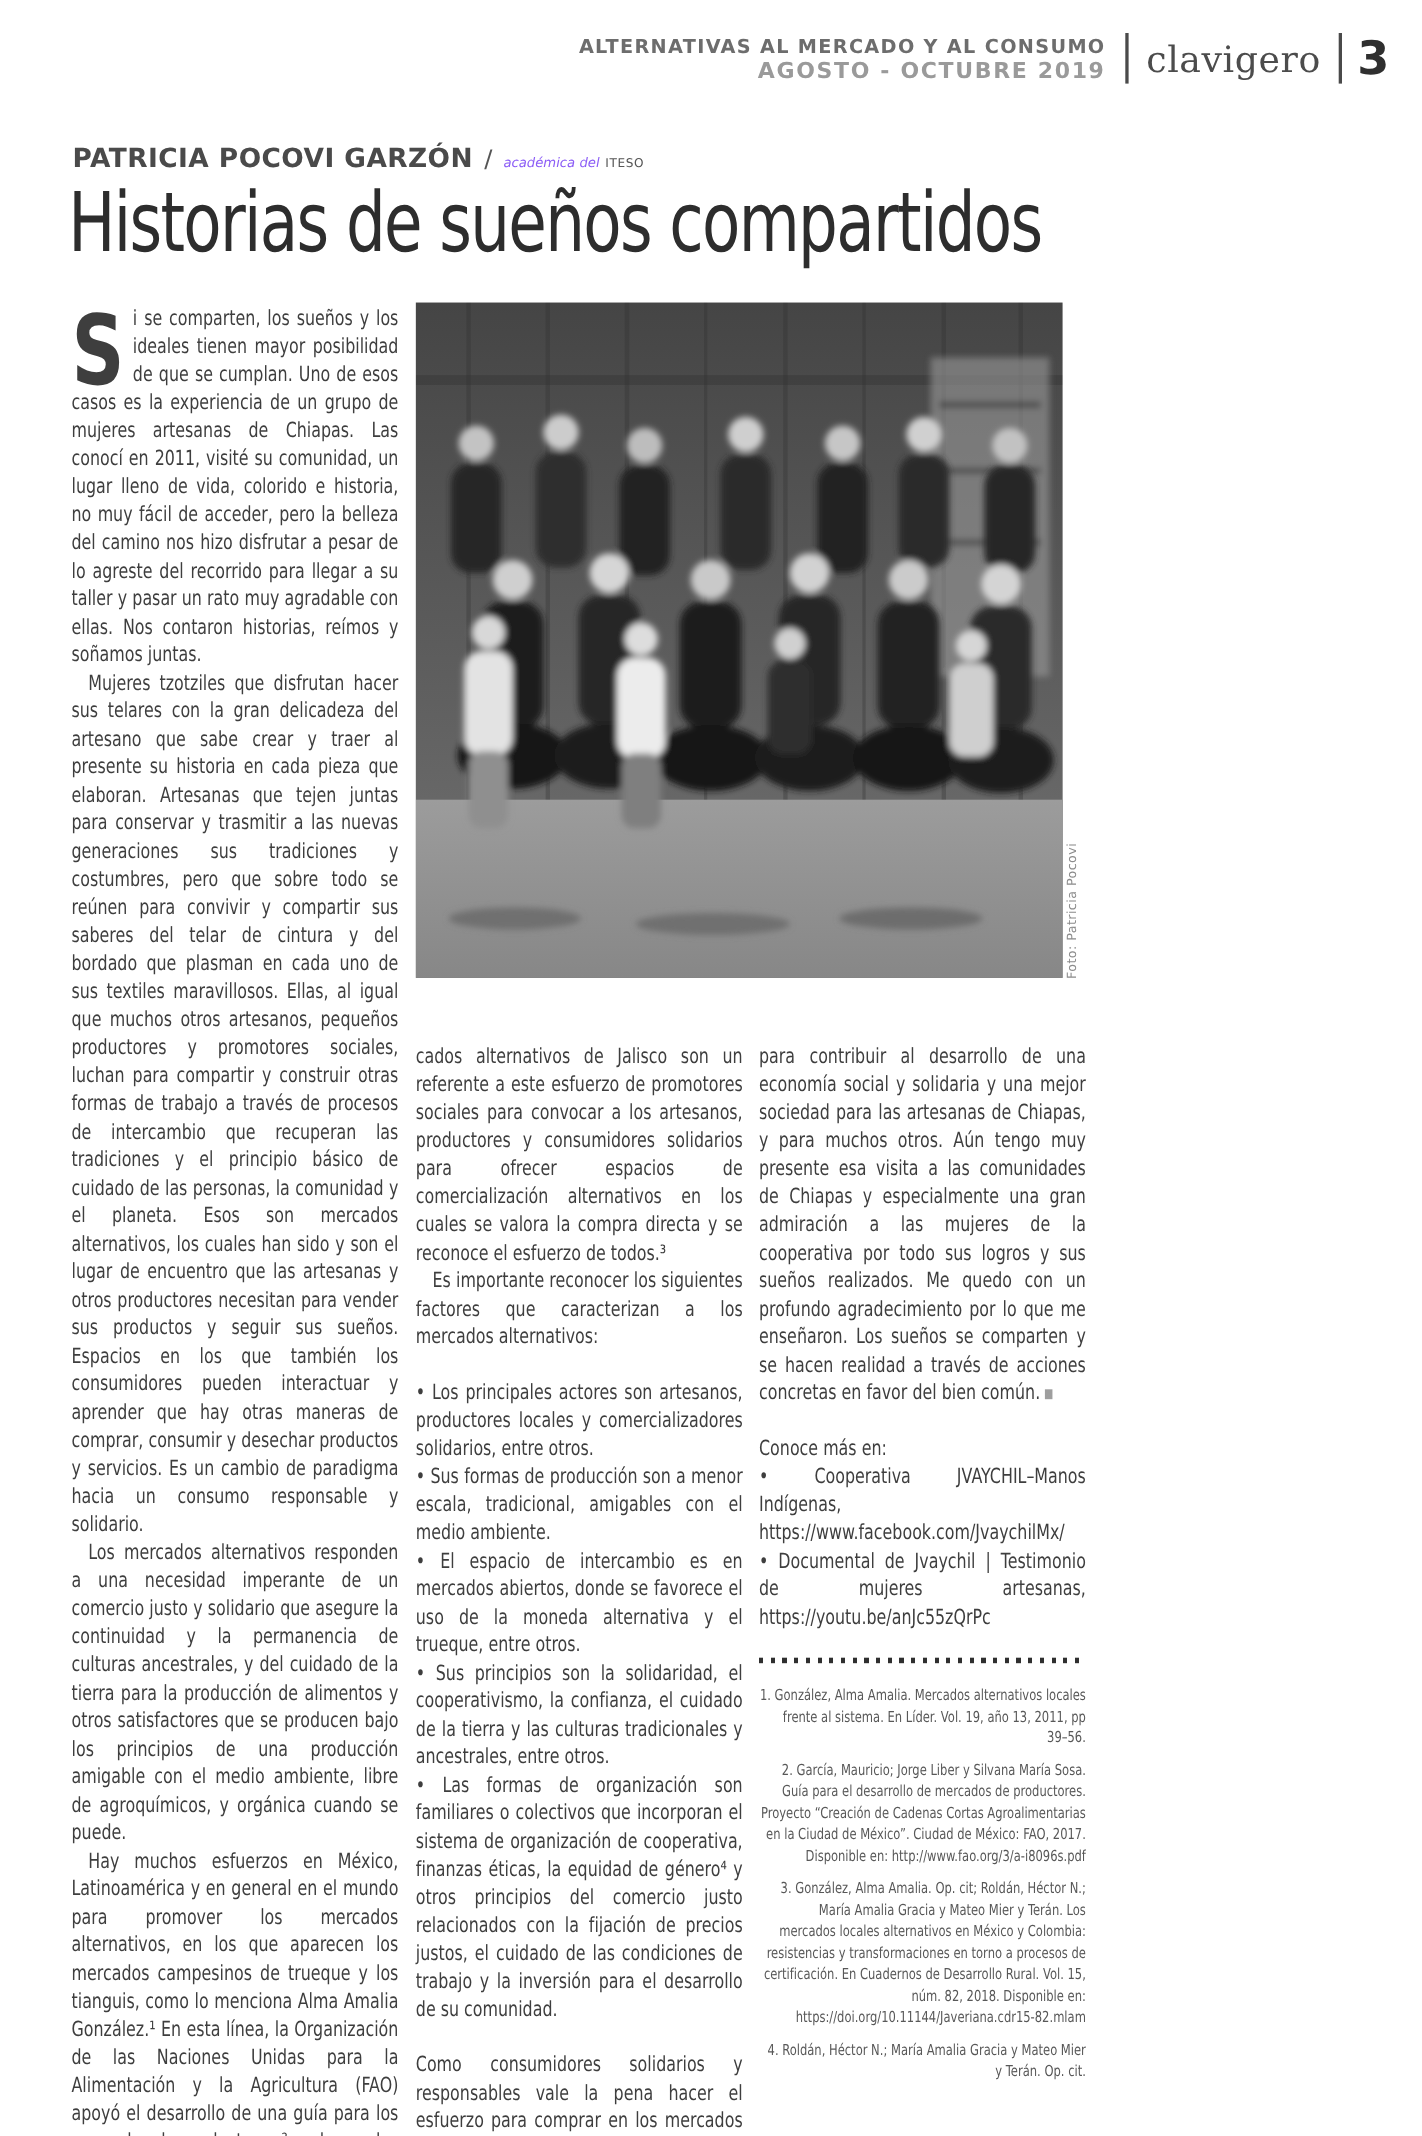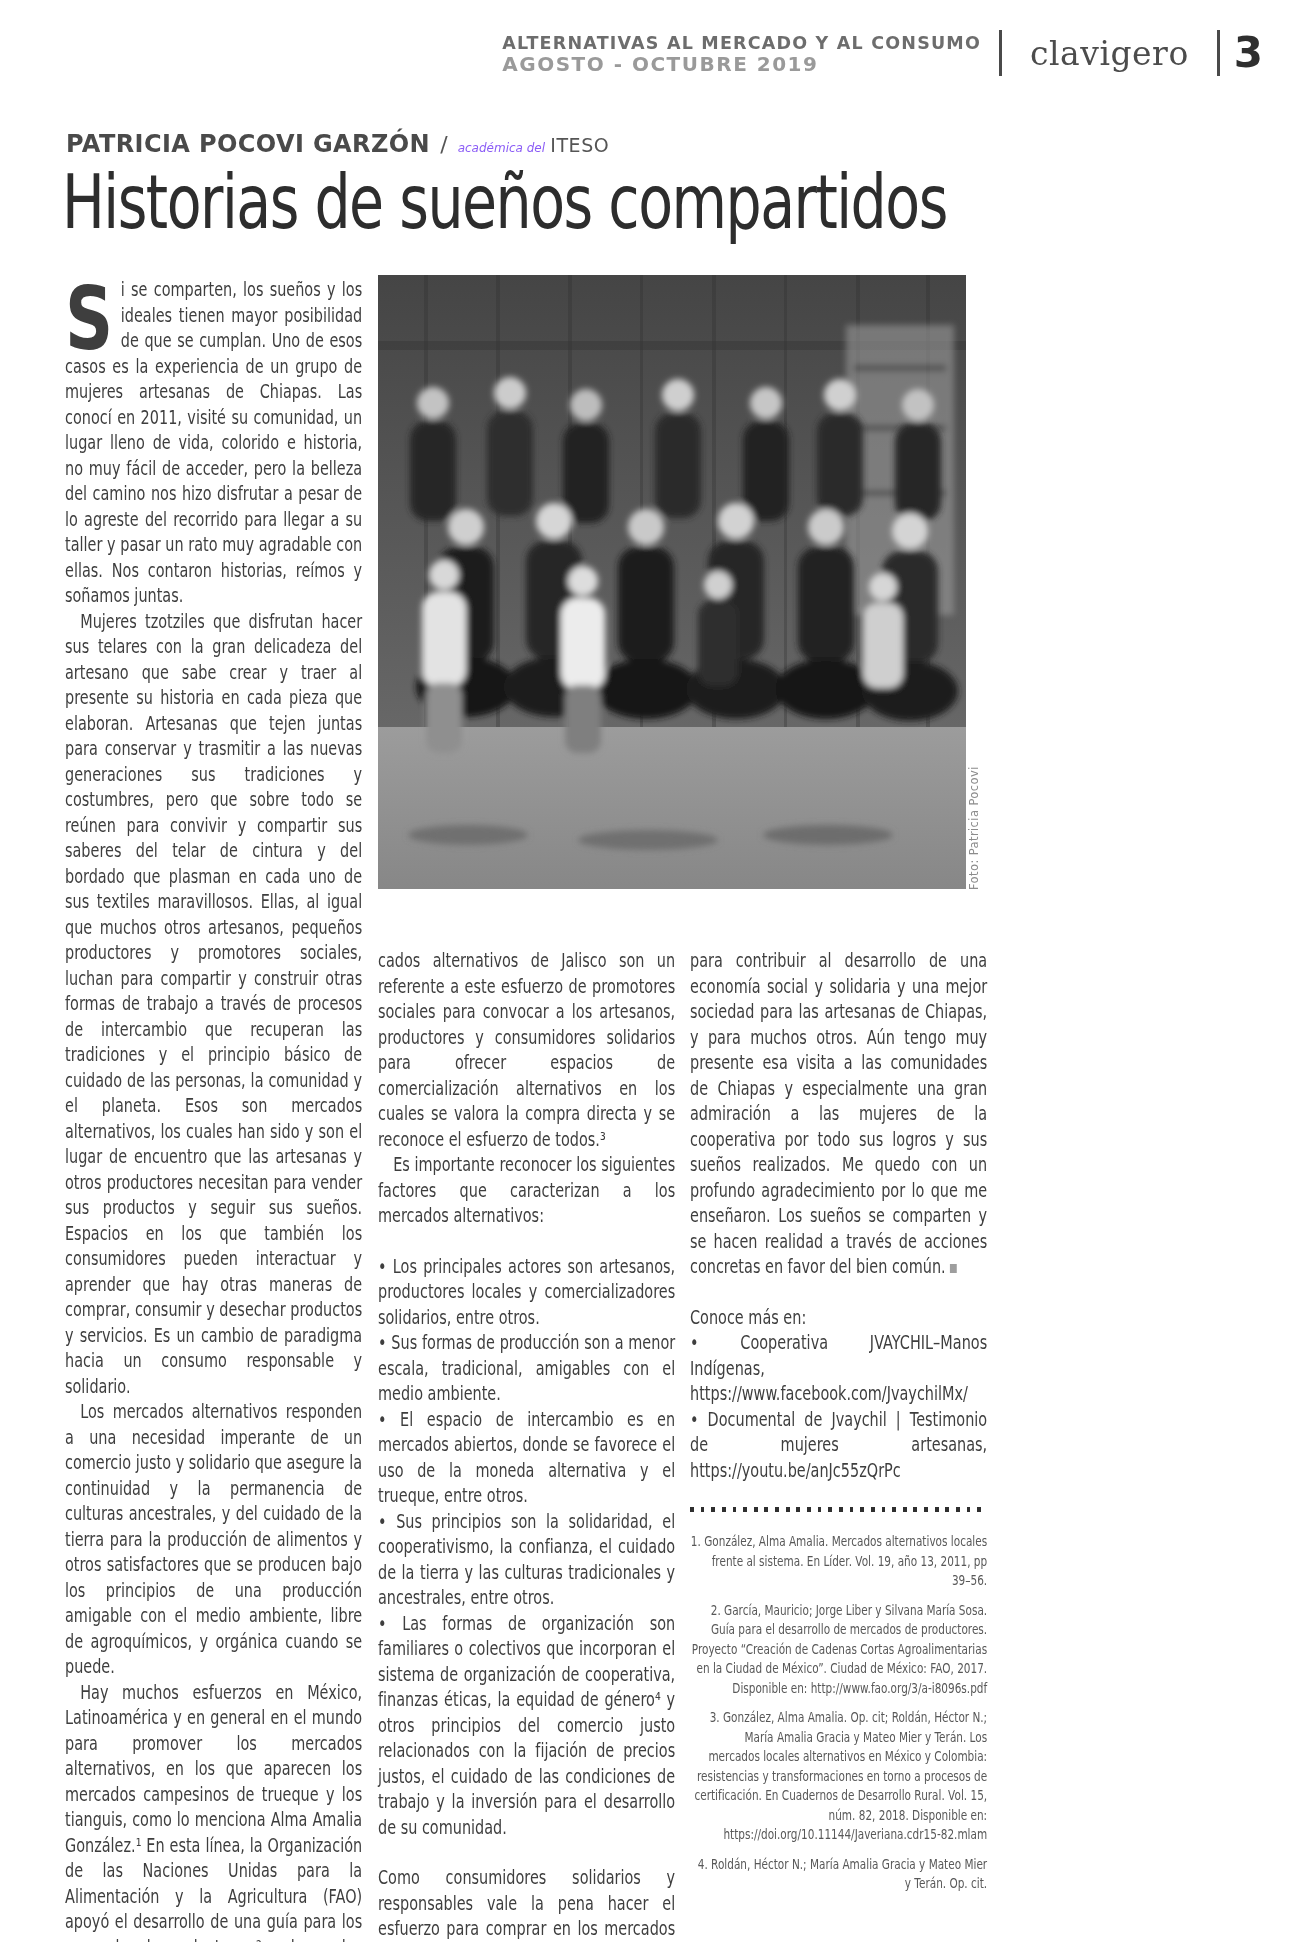--- a/index.html
+++ b/index.html
@@ -1,33 +1,33 @@
 <!DOCTYPE html>
 <html lang="es"><head>
 <meta charset="utf-8">
 <style>
   html,body{margin:0;padding:0;background:#e9e9e9;}
   .page{position:relative;width:1293px;height:1942px;background:#ffffff;
         font-family:"DejaVu Sans",sans-serif;color:#3e3e3e;overflow:hidden;margin:0 auto;}
 
   
   .header{position:absolute;top:30px;right:30px;display:flex;align-items:center;}
-  .header-titles{margin-right:18px;}
+  .header-titles{text-align:right;margin-right:18px;}
   .kicker{font-size:17.5px;font-weight:bold;color:#6d6d6d;letter-spacing:1.2px;line-height:22px;}
   .issue-date{font-size:20px;font-weight:bold;color:#9a9a9a;letter-spacing:1.5px;line-height:21px;}
   .vbar{width:3px;height:46px;background:#4a4a4a;}
-  .logo{font-family:"DejaVu Serif",serif;font-size:33px;color:#4c4c4c;margin:0 28px;letter-spacing:0.5px;text-align:center;}
+  .logo{font-family:"DejaVu Serif",serif;font-size:33px;color:#4c4c4c;margin:0 16px;letter-spacing:0.5px;text-align:center;}
   .pagenum{font-size:42px;font-weight:bold;color:#2f2f2f;margin-left:14px;line-height:1;}
 
   
   .byline{position:absolute;left:66px;top:130px;color:#4a4a4a;white-space:nowrap;}
   .byline .author{font-weight:bold;font-size:24px;letter-spacing:0.4px;}
   .byline .slash{font-size:22px;color:#555;margin:0 5px;}
   .byline .role{font-style:italic;font-size:12px;color:#8b5cf6;}
-  .byline .inst{font-size:19px;letter-spacing:0.6px;color:#555;}
+  .byline .inst{font-size:11px;letter-spacing:0.6px;color:#555;}
   .title{position:absolute;left:62px;top:158px;margin:0;font-weight:normal;text-align:center;}
   .title span{display:inline-block;transform:scaleX(0.76);transform-origin:0 50%;
               font-size:75px;letter-spacing:-2px;color:#2d2d2d;white-space:nowrap;}
 
   
   .photo{position:absolute;left:378px;top:275px;width:588px;height:614px;background:#6f6f6f;overflow:hidden;}
   .photo-credit{position:absolute;left:967px;top:756px;height:134px;
                 writing-mode:vertical-rl;transform:rotate(180deg);
                 font-size:11.5px;color:#8c8c8c;letter-spacing:0.4px;}
 

